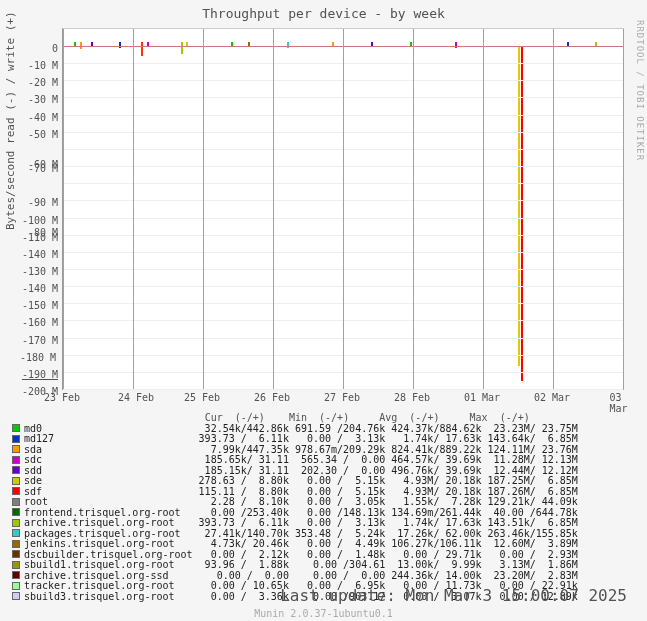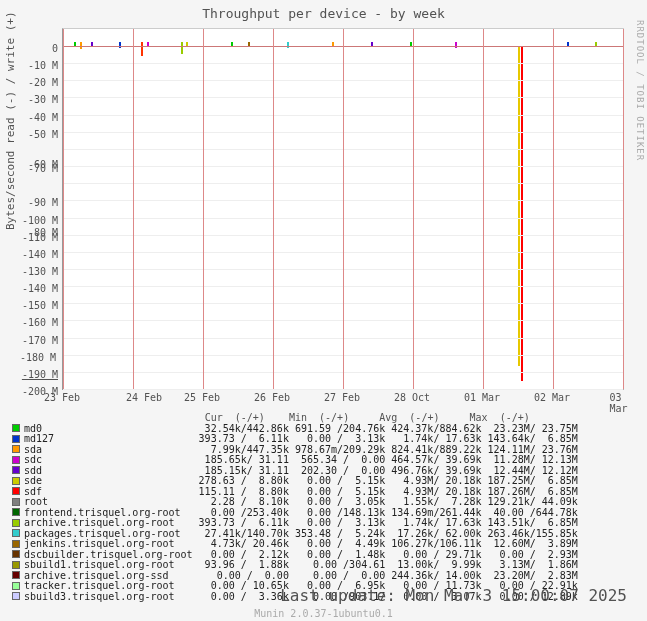--- a/index.html
+++ b/index.html
@@ -206,20 +206,20 @@
 <div class="yt" style="top: 248.8px;">-140 M</div>
 <div class="yt" style="top: 265.95px;">-130 M</div>
 <div class="yt" style="top: 283.1px;">-140 M</div>
 <div class="yt" style="top: 300.25px;">-150 M</div>
 <div class="yt" style="top: 317.4px;">-160 M</div>
 <div class="yt" style="top: 334.55px;">-170 M</div>
 <div class="yt" style="top: 351.7px; text-align: center;">-180 M</div>
 <div class="yt" style="top: 368.85px; text-decoration: underline;">-190 M</div>
 <div class="yt" style="top: 386px;">-200 M</div>
 <div class="xt" style="left: 62px;">23 Feb</div>
-<div class="xt" style="left: 144px;">24 Feb</div>
+<div class="xt" style="left: 136px;">24 Feb</div>
 <div class="xt" style="left: 202px;">25 Feb</div>
 <div class="xt" style="left: 272px;">26 Feb</div>
 <div class="xt" style="left: 342px;">27 Feb</div>
-<div class="xt" style="left: 412px;">28 Oct</div>
+<div class="xt" style="left: 412px;">28 Feb</div>
 <div class="xt" style="left: 482px;">01 Mar</div>
 <div class="xt" style="left: 552px;">02 Mar</div>
 <div class="xt" style="left: 622px;">03 Mar</div>
 
 </body></html>

